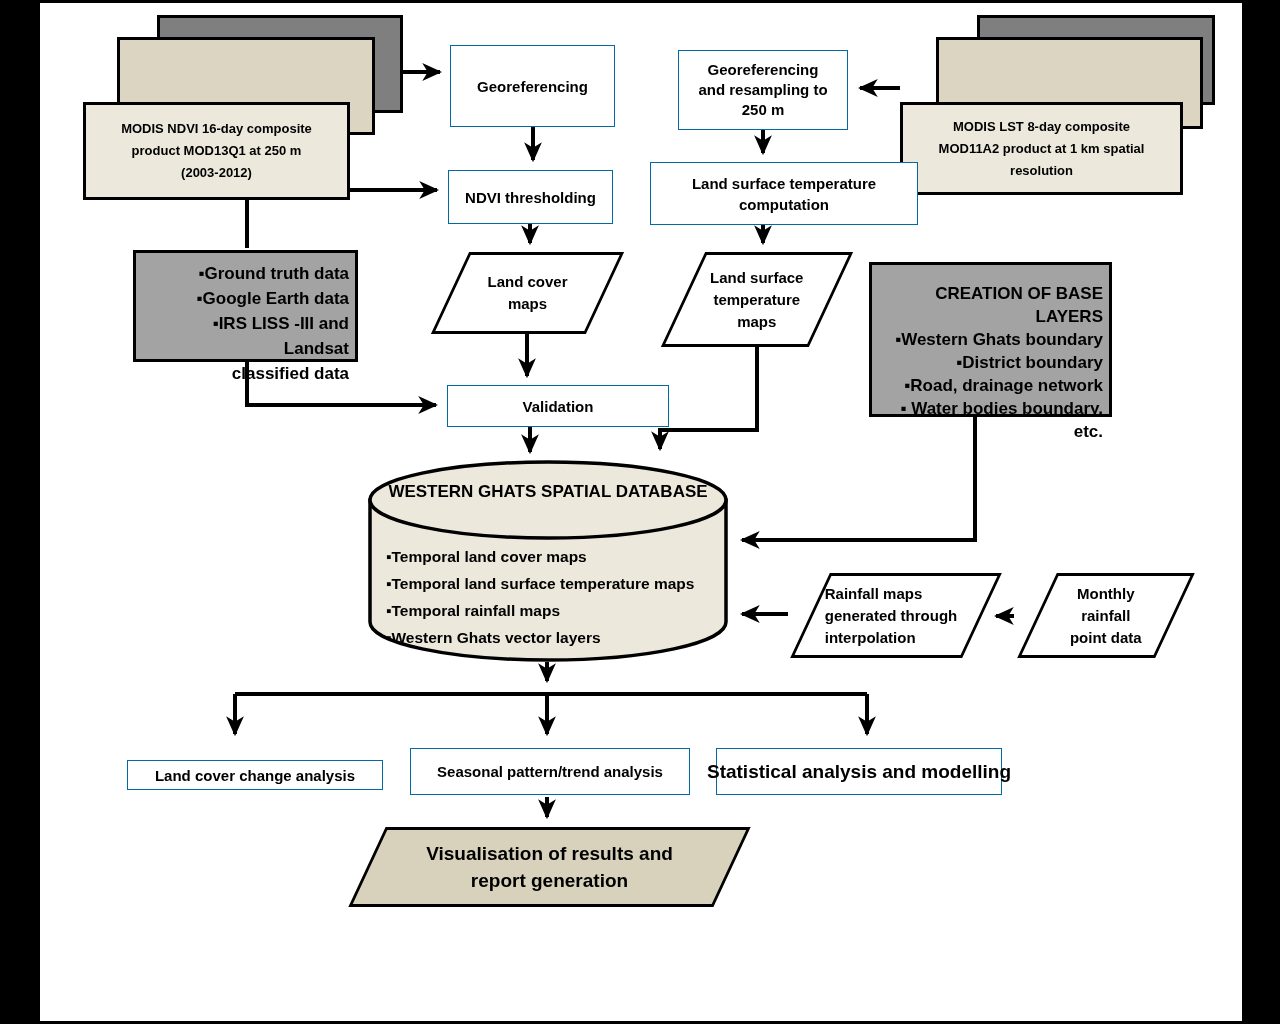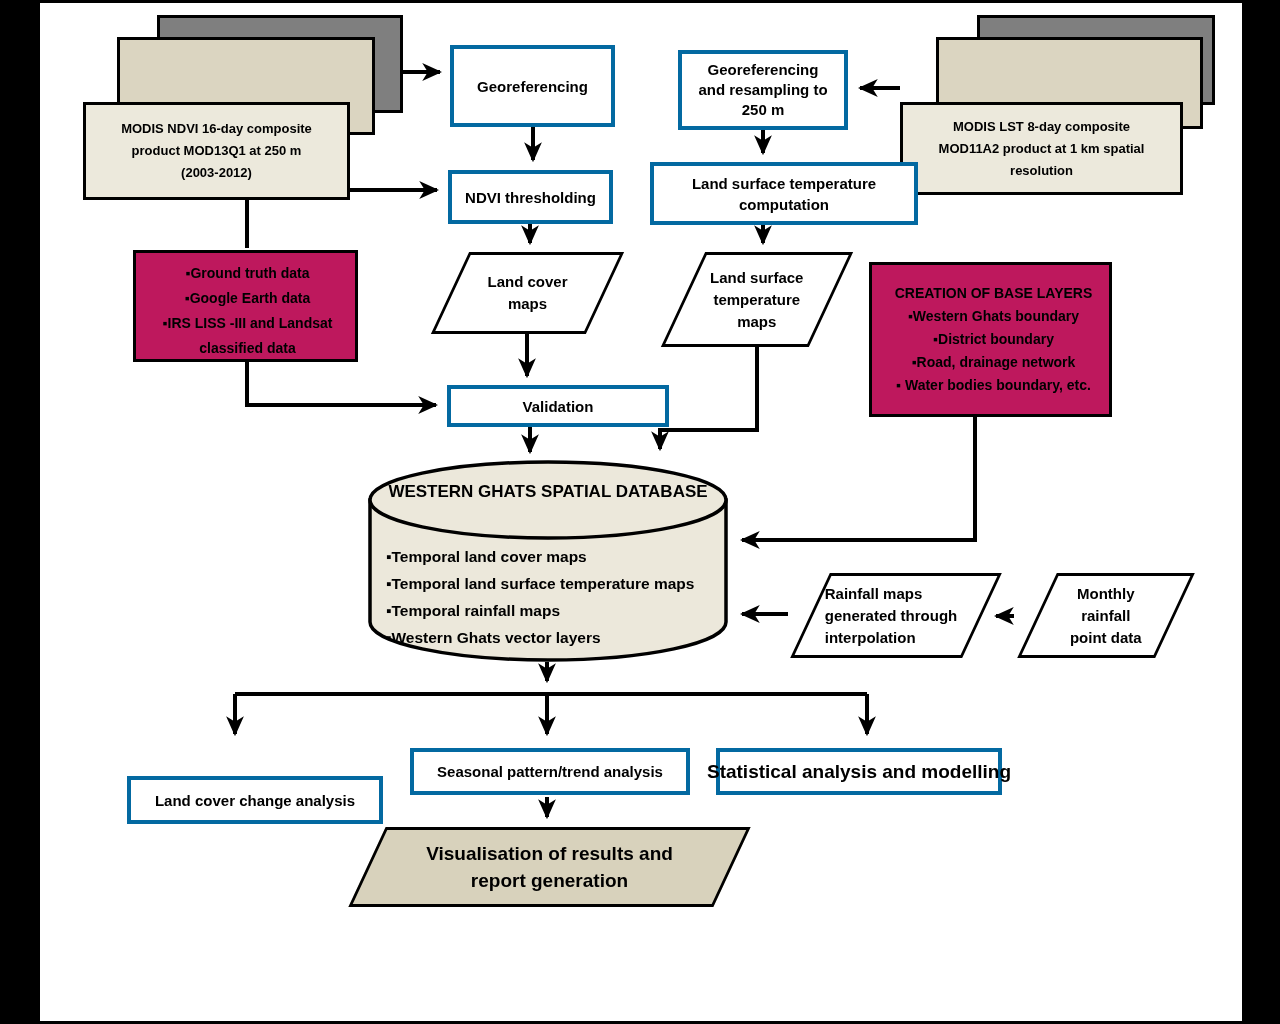--- a/index.html
+++ b/index.html
@@ -1,33 +1,33 @@
 <!DOCTYPE html>
 <html><head>
 <meta charset="utf-8">
 <style>
   html,body{margin:0;padding:0;background:#000;}
   .canvas{position:relative;width:1280px;height:1024px;background:#ffffff;overflow:hidden;
           font-family:"Liberation Sans",sans-serif;color:#000;}
   .bar{position:absolute;background:#000;}
   svg.overlay{position:absolute;left:0;top:0;}
-  .node{position:absolute;background:#ffffff;border:4px solid #0369a1;box-sizing:border-box;
+  .node{position:absolute;background:#ffffff;border:1px solid #0369a1;box-sizing:border-box;
         display:flex;flex-direction:column;align-items:center;justify-content:center;
         font-weight:bold;font-size:15px;line-height:21px;text-align:right;}
   .nowrap{white-space:nowrap;}
   .stack{position:absolute;border:3px solid #000;box-sizing:border-box;}
   .stack.front{display:flex;flex-direction:column;align-items:center;justify-content:center;
         font-weight:bold;font-size:13px;line-height:22px;text-align:center;background:#ece9dc;margin-top:40px;}
   .stack.back{background:#7f7f7f;}
   .stack.mid{background:#dbd5c1;}
   .para{position:absolute;background:#ffffff;border:3px solid #000;box-sizing:border-box;
         transform:skewX(-25deg);display:flex;align-items:center;justify-content:center;}
   .para-inner{transform:skewX(25deg);font-weight:bold;font-size:15px;line-height:22px;text-align:center;width:100%;}
-  .bullets{position:absolute;background:#be185d;border:3px solid #000;box-sizing:border-box;
-        font-weight:bold;font-size:14px;text-align:center;}
+  .bullets{position:absolute;background:#a3a3a3;border:3px solid #000;box-sizing:border-box;
+        font-weight:bold;font-size:17px;text-align:right;}
   .cyl-title{position:absolute;font-weight:bold;font-size:17px;text-align:center;}
   .cyl-bullets{position:absolute;font-weight:bold;font-size:15.5px;line-height:27px;text-align:left;}
   .result{background:#d8d2bc;}
   .result .para-inner{font-size:19px;line-height:27px;}
 </style>
 </head>
 <body>
 
 <div class="canvas">
 
@@ -150,21 +150,21 @@
     </div>
   </div>
   <div class="para" style="left:1037px;top:573px;width:138px;height:85px;">
     <div class="para-inner">
       <div>Monthly</div>
       <div>rainfall</div>
       <div>point data</div>
     </div>
   </div>
 
-  <div class="node" style="left:127px;top:776px;width:256px;height:48px;">
+  <div class="node" style="left:127px;top:760px;width:256px;height:30px;">
     <div class="nowrap">Land cover change analysis</div>
   </div>
   <div class="node" style="left:410px;top:748px;width:280px;height:47px;">
     <div class="nowrap">Seasonal pattern/trend analysis</div>
   </div>
   <div class="node" style="left:716px;top:748px;width:286px;height:47px;font-size:19px;">
     <div class="nowrap">Statistical analysis and modelling</div>
   </div>
 
   <div class="para result" style="left:367px;top:827px;width:365px;height:80px;">

